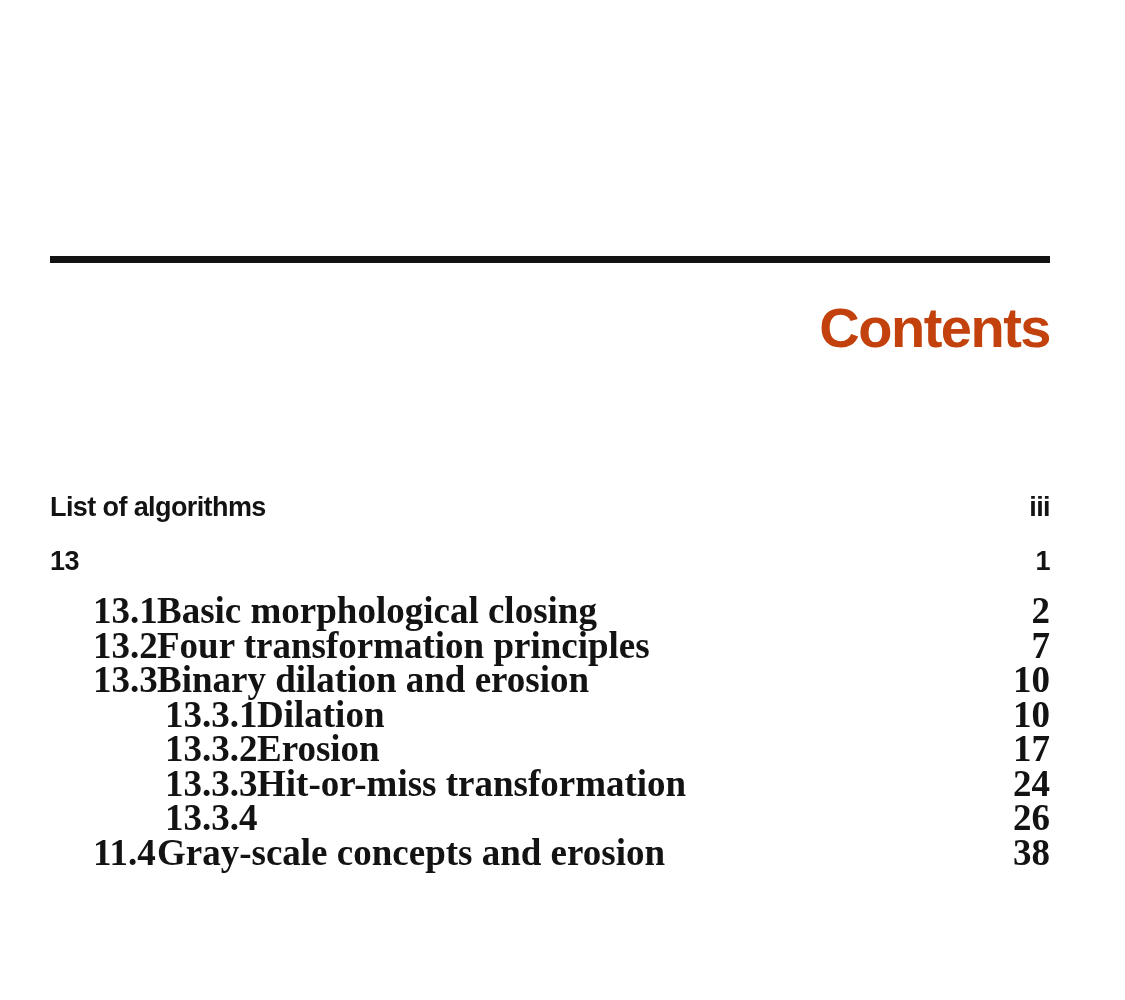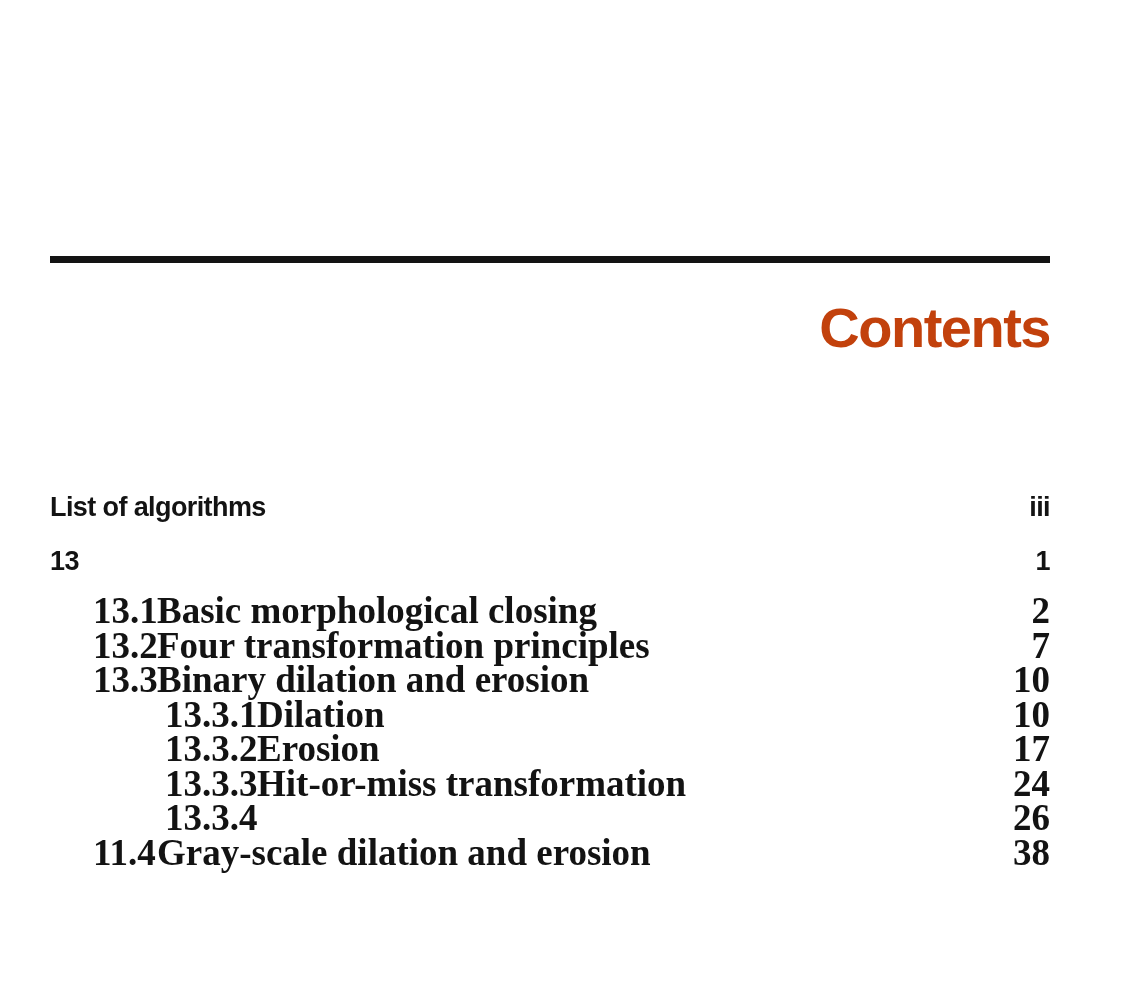--- a/index.html
+++ b/index.html
@@ -127,17 +127,17 @@
         <span class="num">13.3.3</span>
         <span class="title">Hit-or-miss transformation</span>
         <span class="page-num">24</span>
       </div>
       <div class="toc-row level-subsection">
         <span class="num">13.3.4</span>
         <span class="page-num">26</span>
       </div>
       <div class="toc-row level-section">
         <span class="num">11.4</span>
-        <span class="title">Gray-scale dilation and erosion</span>
+        <span class="title">Gray-scale concepts and erosion</span>
         <span class="page-num">38</span>
       </div>
     </div>
 </div>
 
 </body></html>

